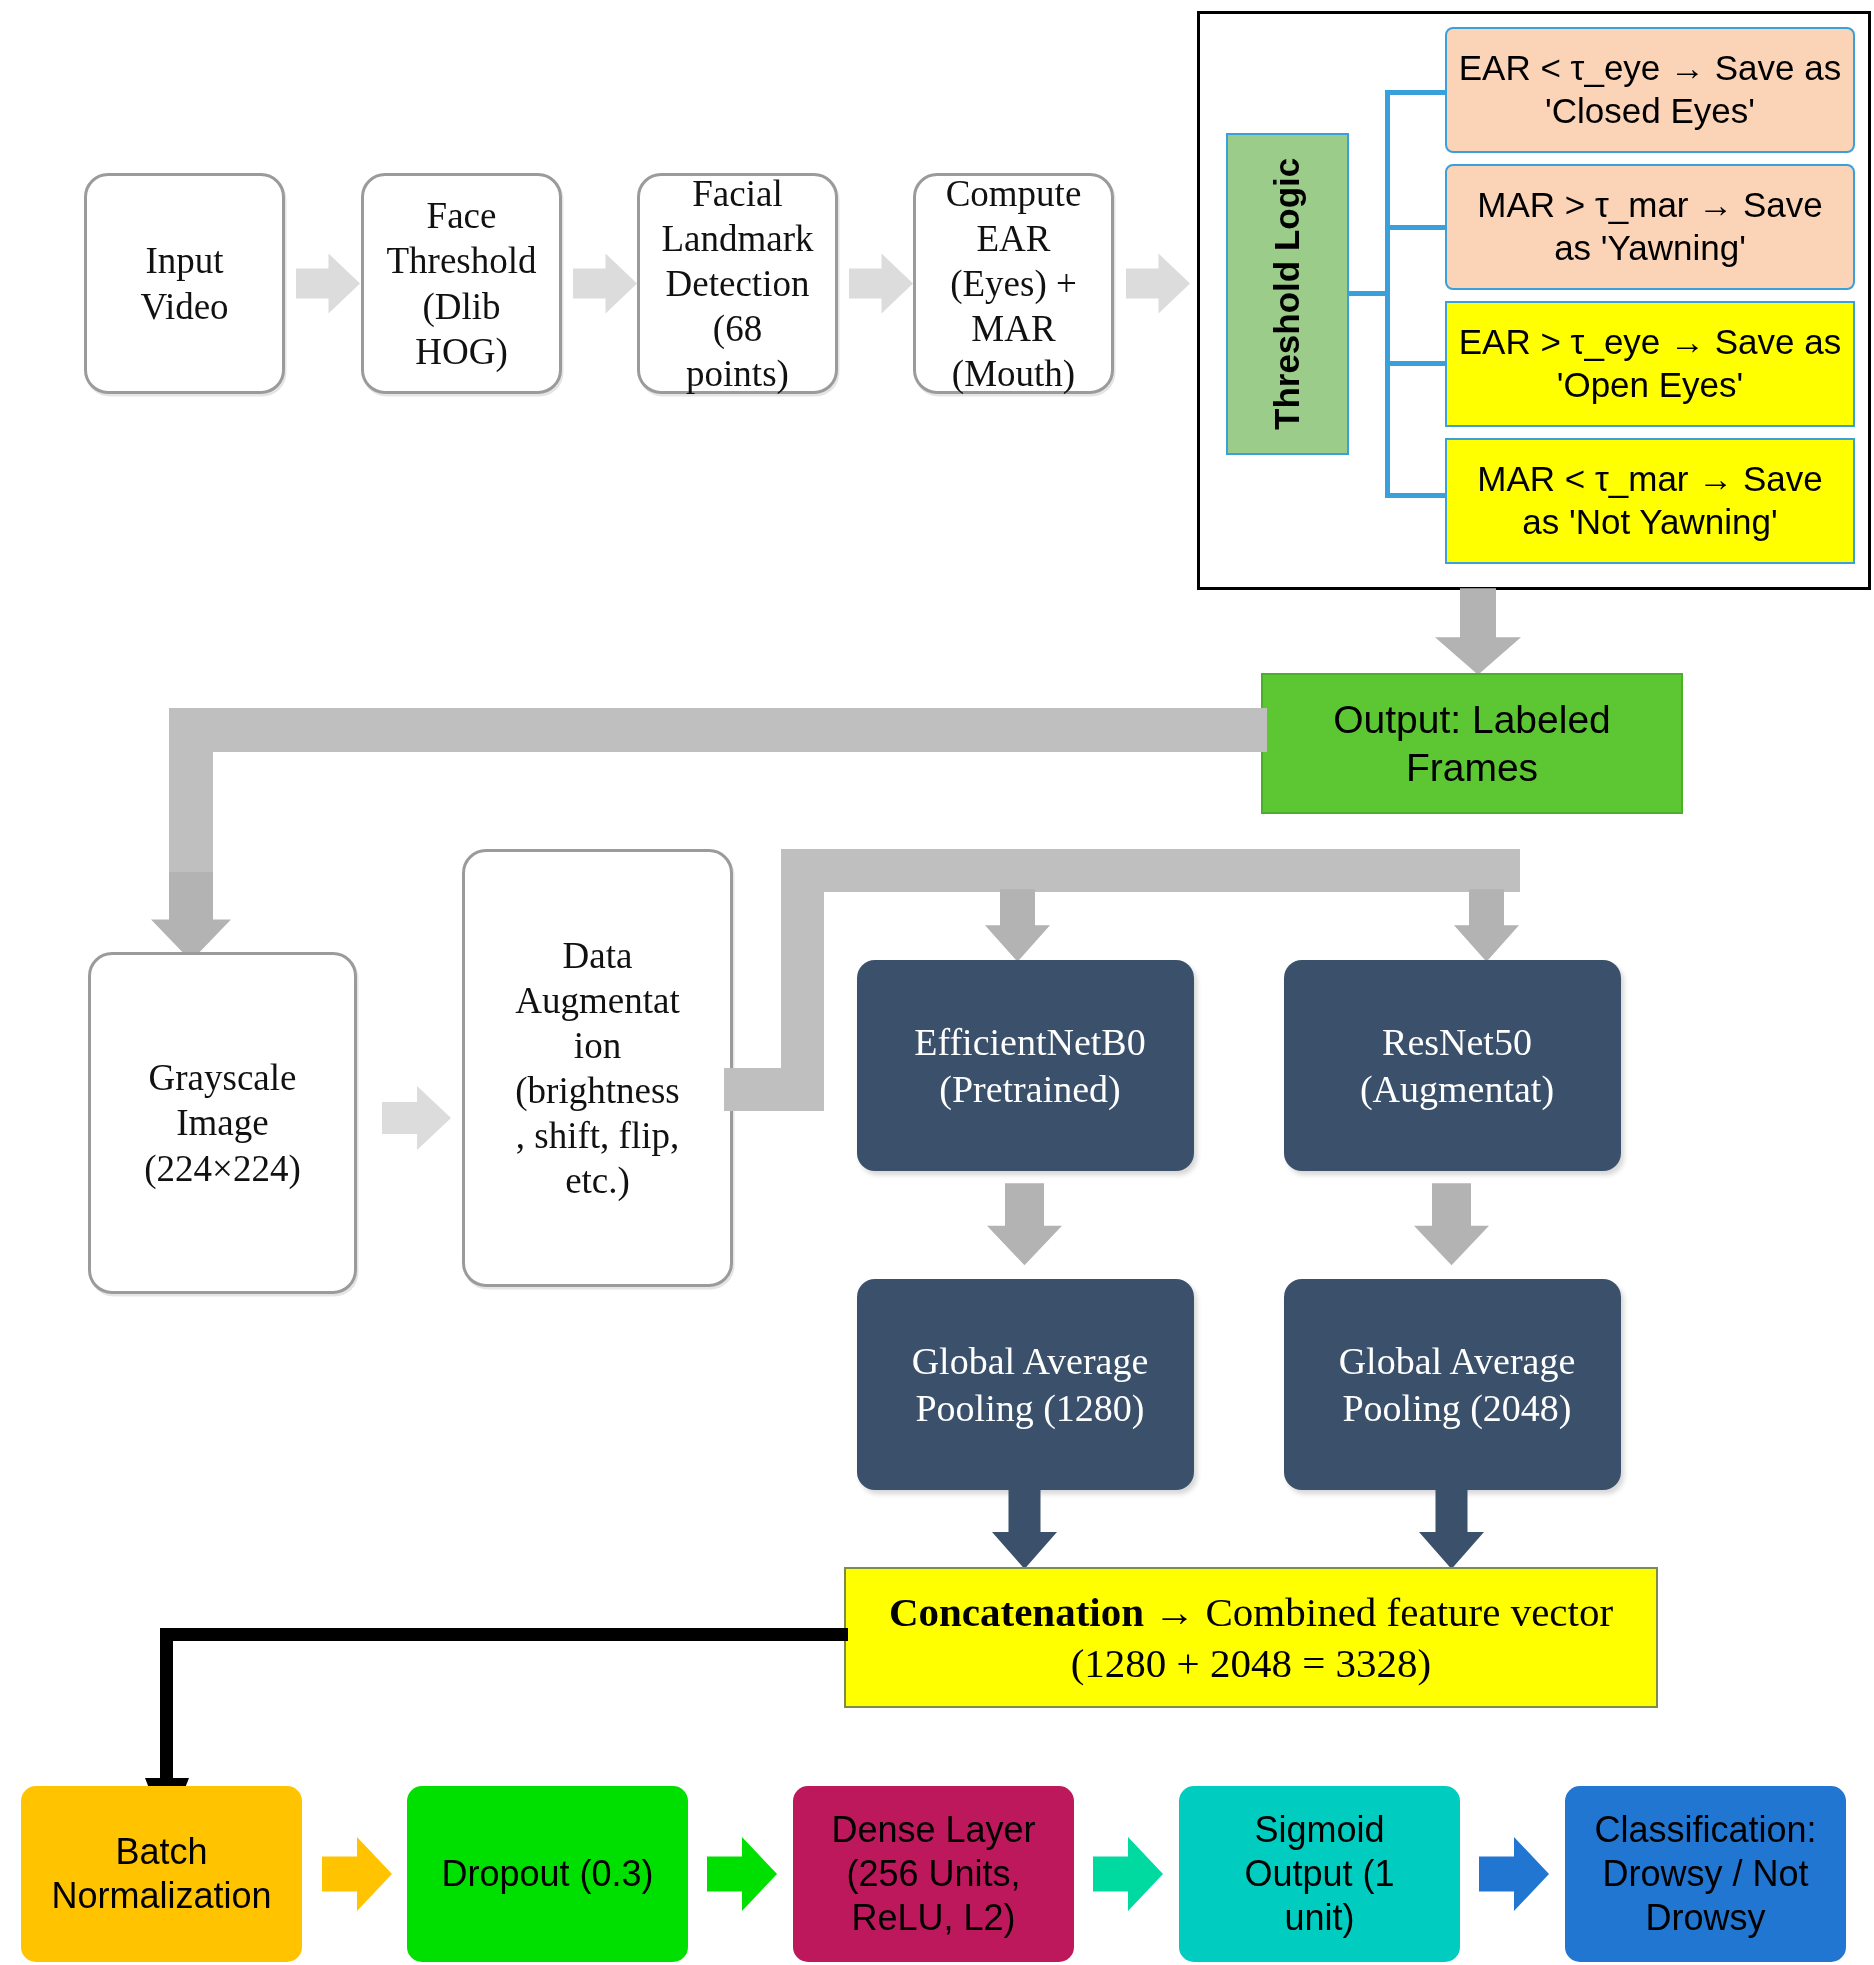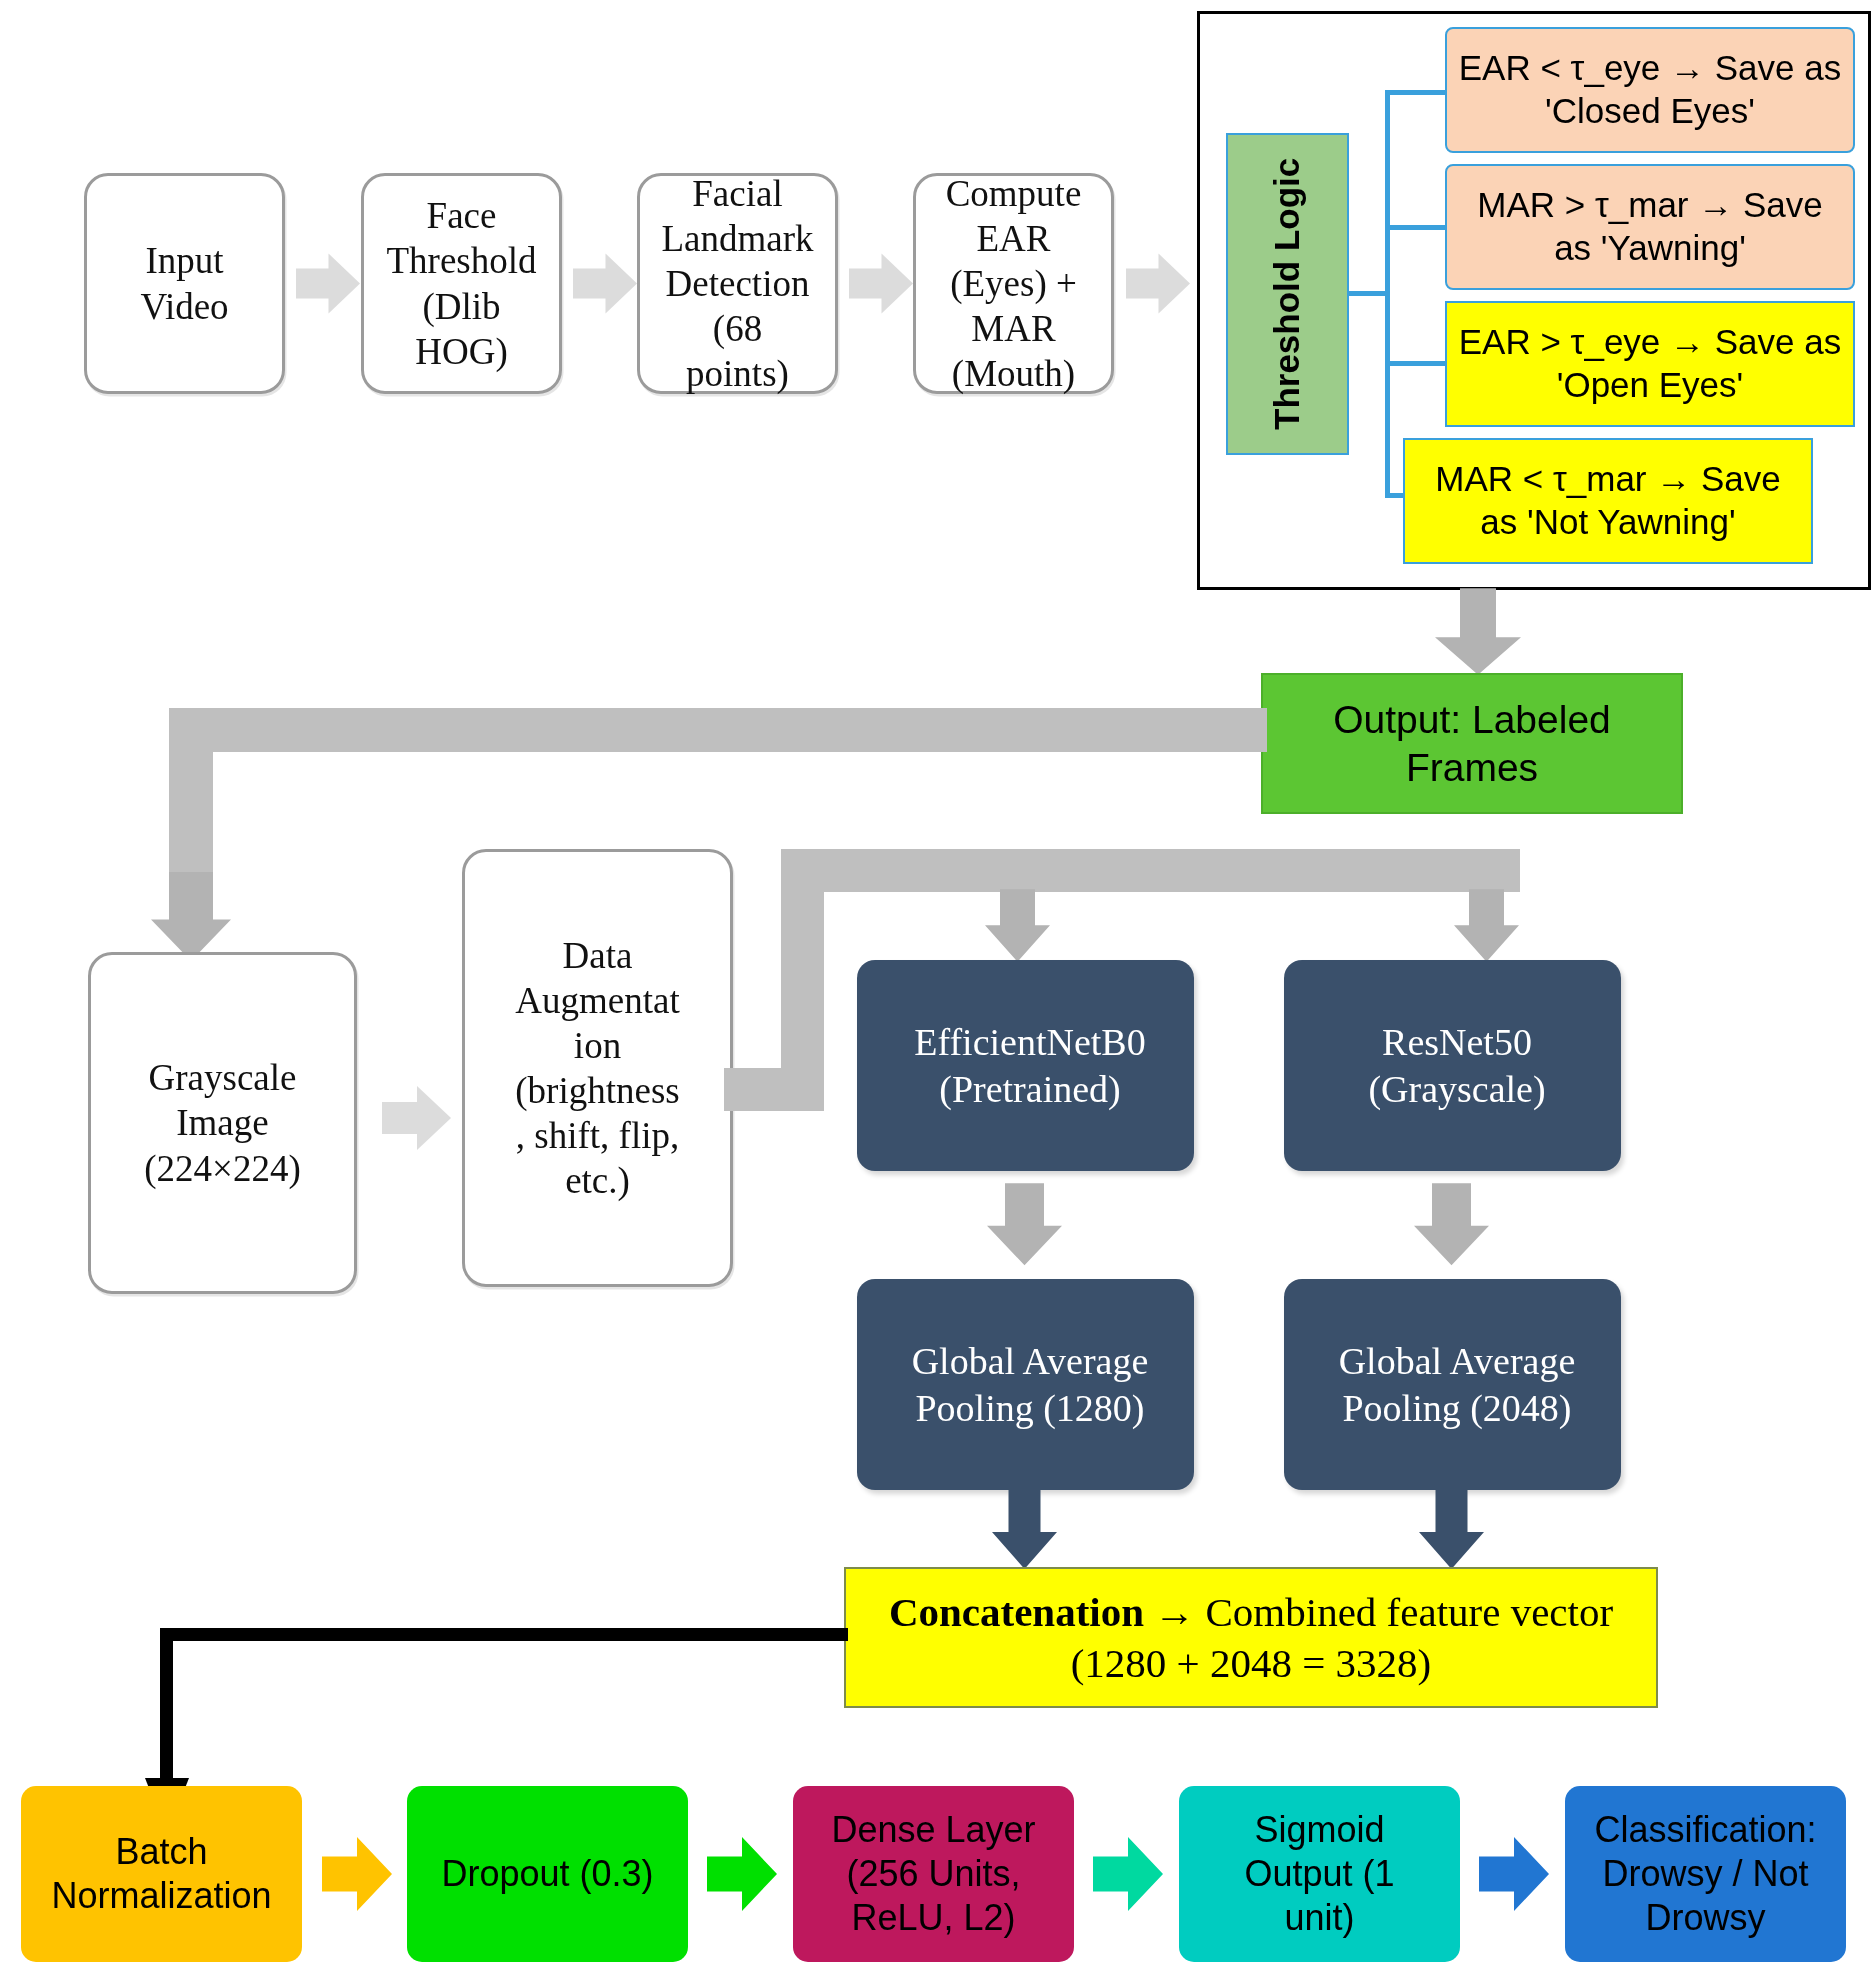--- a/index.html
+++ b/index.html
@@ -113,21 +113,21 @@
 
   <div class="node rule peach" style="left:1445px;top:27px;width:410px;height:126px;">
     <span>EAR &lt; τ_eye → Save as 'Closed Eyes'</span>
   </div>
   <div class="node rule peach" style="left:1445px;top:164px;width:410px;height:126px;">
     <span>MAR &gt; τ_mar → Save as 'Yawning'</span>
   </div>
   <div class="node rule yellow" style="left:1445px;top:301px;width:410px;height:126px;">
     <span>EAR &gt; τ_eye → Save as 'Open Eyes'</span>
   </div>
-  <div class="node rule yellow" style="left:1403px;top:438px;width:410px;height:126px;">
+  <div class="node rule yellow" style="left:1445px;top:438px;width:410px;height:126px;">
     <span>MAR &lt; τ_mar → Save as 'Not Yawning'</span>
   </div>
 
   <svg class="arrow" style="left:1435px;top:588px;width:95px;height:88px;" viewBox="0 0 190 175" width="95" height="88">
     <polygon points="50,0 122,0 122,98 172,98 86,173 0,98 50,98" fill="#B3B3B3"></polygon>
   </svg>
 
   <div class="node outbox" style="left:1261px;top:673px;width:422px;height:141px;">
     <span>Output: Labeled Frames</span>
   </div>
@@ -168,21 +168,21 @@
   <svg class="arrow" style="left:1454px;top:889px;width:65px;height:73px;" viewBox="0 0 130 145" width="65" height="73">
     <polygon points="30,0 100,0 100,72 130,72 65,145 0,72 30,72" fill="#B3B3B3"></polygon>
   </svg>
 
   <div class="node cnn" style="left:857px;top:960px;width:337px;height:211px;">
     <span style="white-space:pre-line">EfficientNetB0
 (Pretrained)</span>
   </div>
   <div class="node cnn" style="left:1284px;top:960px;width:337px;height:211px;">
     <span style="white-space:pre-line">ResNet50
-(Grayscale)</span>
+(Augmentat)</span>
   </div>
 
   <svg class="arrow" style="left:987px;top:1183px;width:75px;height:83px;" viewBox="0 0 150 165" width="75" height="83">
     <polygon points="36,0 114,0 114,85 150,85 75,164 0,85 36,85" fill="#B3B3B3"></polygon>
   </svg>
   <svg class="arrow" style="left:1414px;top:1183px;width:75px;height:83px;" viewBox="0 0 150 165" width="75" height="83">
     <polygon points="36,0 114,0 114,85 150,85 75,164 0,85 36,85" fill="#B3B3B3"></polygon>
   </svg>
 
   <div class="node cnn" style="left:857px;top:1279px;width:337px;height:211px;">

